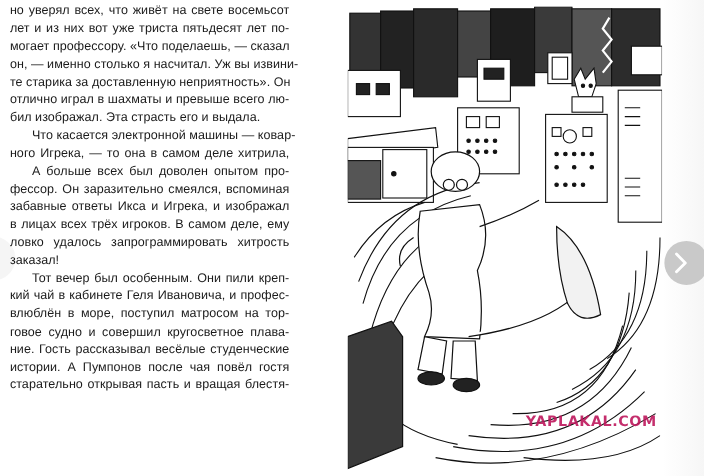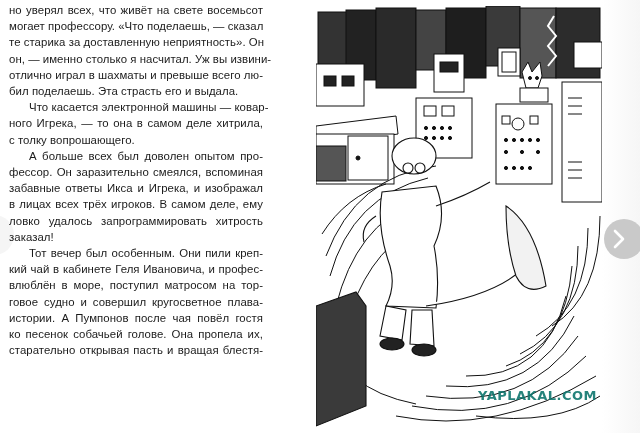--- a/index.html
+++ b/index.html
@@ -17,23 +17,23 @@
   }
   .text-col .line { display: block; white-space: nowrap; text-align-last: justify; text-align: justify; }
   .text-col .line.last { text-align-last: left; }
   .text-col .line.indent { padding-left: 20px; }
   .illustration {
     position: absolute; left: 316px; top: 6px; width: 286px; height: 427px;
     background: #fff; overflow: hidden;
   }
   .illustration svg { display: block; }
   .watermark {
-    position: absolute; left: 478px; top: 388px;
+    position: absolute; left: 478px; top: 376px;
     font-family: "DejaVu Sans", sans-serif; font-weight: bold; font-size: 13px;
-    color: #0f766e; letter-spacing: 0.5px; opacity: 0.9;
+    color: #be185d; letter-spacing: 0.5px; opacity: 0.9;
   }
   .nav-next {
     position: absolute; left: 604px; top: 219px; width: 40px; height: 40px;
     border-radius: 50%; background: #c9c9c9;
     display: flex; align-items: center; justify-content: flex-start; padding-left: 8px; box-sizing: border-box;
     cursor: pointer;
   }
   .nav-prev {
     position: absolute; left: -26px; top: 215px; width: 40px; height: 40px;
     border-radius: 50%; background: #efefef; opacity: 0.6; cursor: pointer;
@@ -45,40 +45,40 @@
 </style>
 </head>
 <body>
 
 <div class="page">
 
   <div class="nav-prev"></div>
 
   <div class="text-col" id="text-col">
       <span class="line">но уверял всех, что живёт на свете восемьсот</span>
+      <span class="line">лет и из них вот уже триста пятьдесят лет по-</span>
       <span class="line">могает профессору. «Что поделаешь, — сказал</span>
+      <span class="line">он, — именно столько я насчитал. Уж вы извини-</span>
       <span class="line">те старика за доставленную неприятность». Он</span>
-      <span class="line">он, — именно столько я насчитал. Уж вы извини-</span>
       <span class="line">отлично играл в шахматы и превыше всего лю-</span>
-      <span class="line last">бил поделаешь. Эта страсть его и выдала.</span>
+      <span class="line last">бил изображал. Эта страсть его и выдала.</span>
       <span class="line indent">Что касается электронной машины — ковар-</span>
       <span class="line">ного Игрека, — то она в самом деле хитрила,</span>
-      <span class="line last">с толку вопрошающего.</span>
       <span class="line indent">А больше всех был доволен опытом про-</span>
       <span class="line">фессор. Он заразительно смеялся, вспоминая</span>
       <span class="line">забавные ответы Икса и Игрека, и изображал</span>
       <span class="line">в лицах всех трёх игроков. В самом деле, ему</span>
       <span class="line">ловко удалось запрограммировать хитрость</span>
       <span class="line last">заказал!</span>
       <span class="line indent">Тот вечер был особенным. Они пили креп-</span>
       <span class="line">кий чай в кабинете Геля Ивановича, и профес-</span>
       <span class="line">влюблён в море, поступил матросом на тор-</span>
       <span class="line">говое судно и совершил кругосветное плава-</span>
+      <span class="line">ние. Гость рассказывал весёлые студенческие</span>
       <span class="line">истории. А Пумпонов после чая повёл гостя</span>
-      <span class="line">ко песенок собачьей голове. Она пропела их,</span>
       <span class="line">старательно открывая пасть и вращая блестя-</span>
     </div>
 
   <div class="illustration">
     <svg width="286" height="427" viewBox="0 0 286 427" xmlns="http://www.w3.org/2000/svg">
       <rect width="286" height="427" fill="#fff"></rect>
 
       <g stroke="#111" fill="none" stroke-width="1">
         <rect x="2" y="6" width="56" height="60" fill="#333"></rect>
         <rect x="30" y="4" width="30" height="70" fill="#222"></rect>

